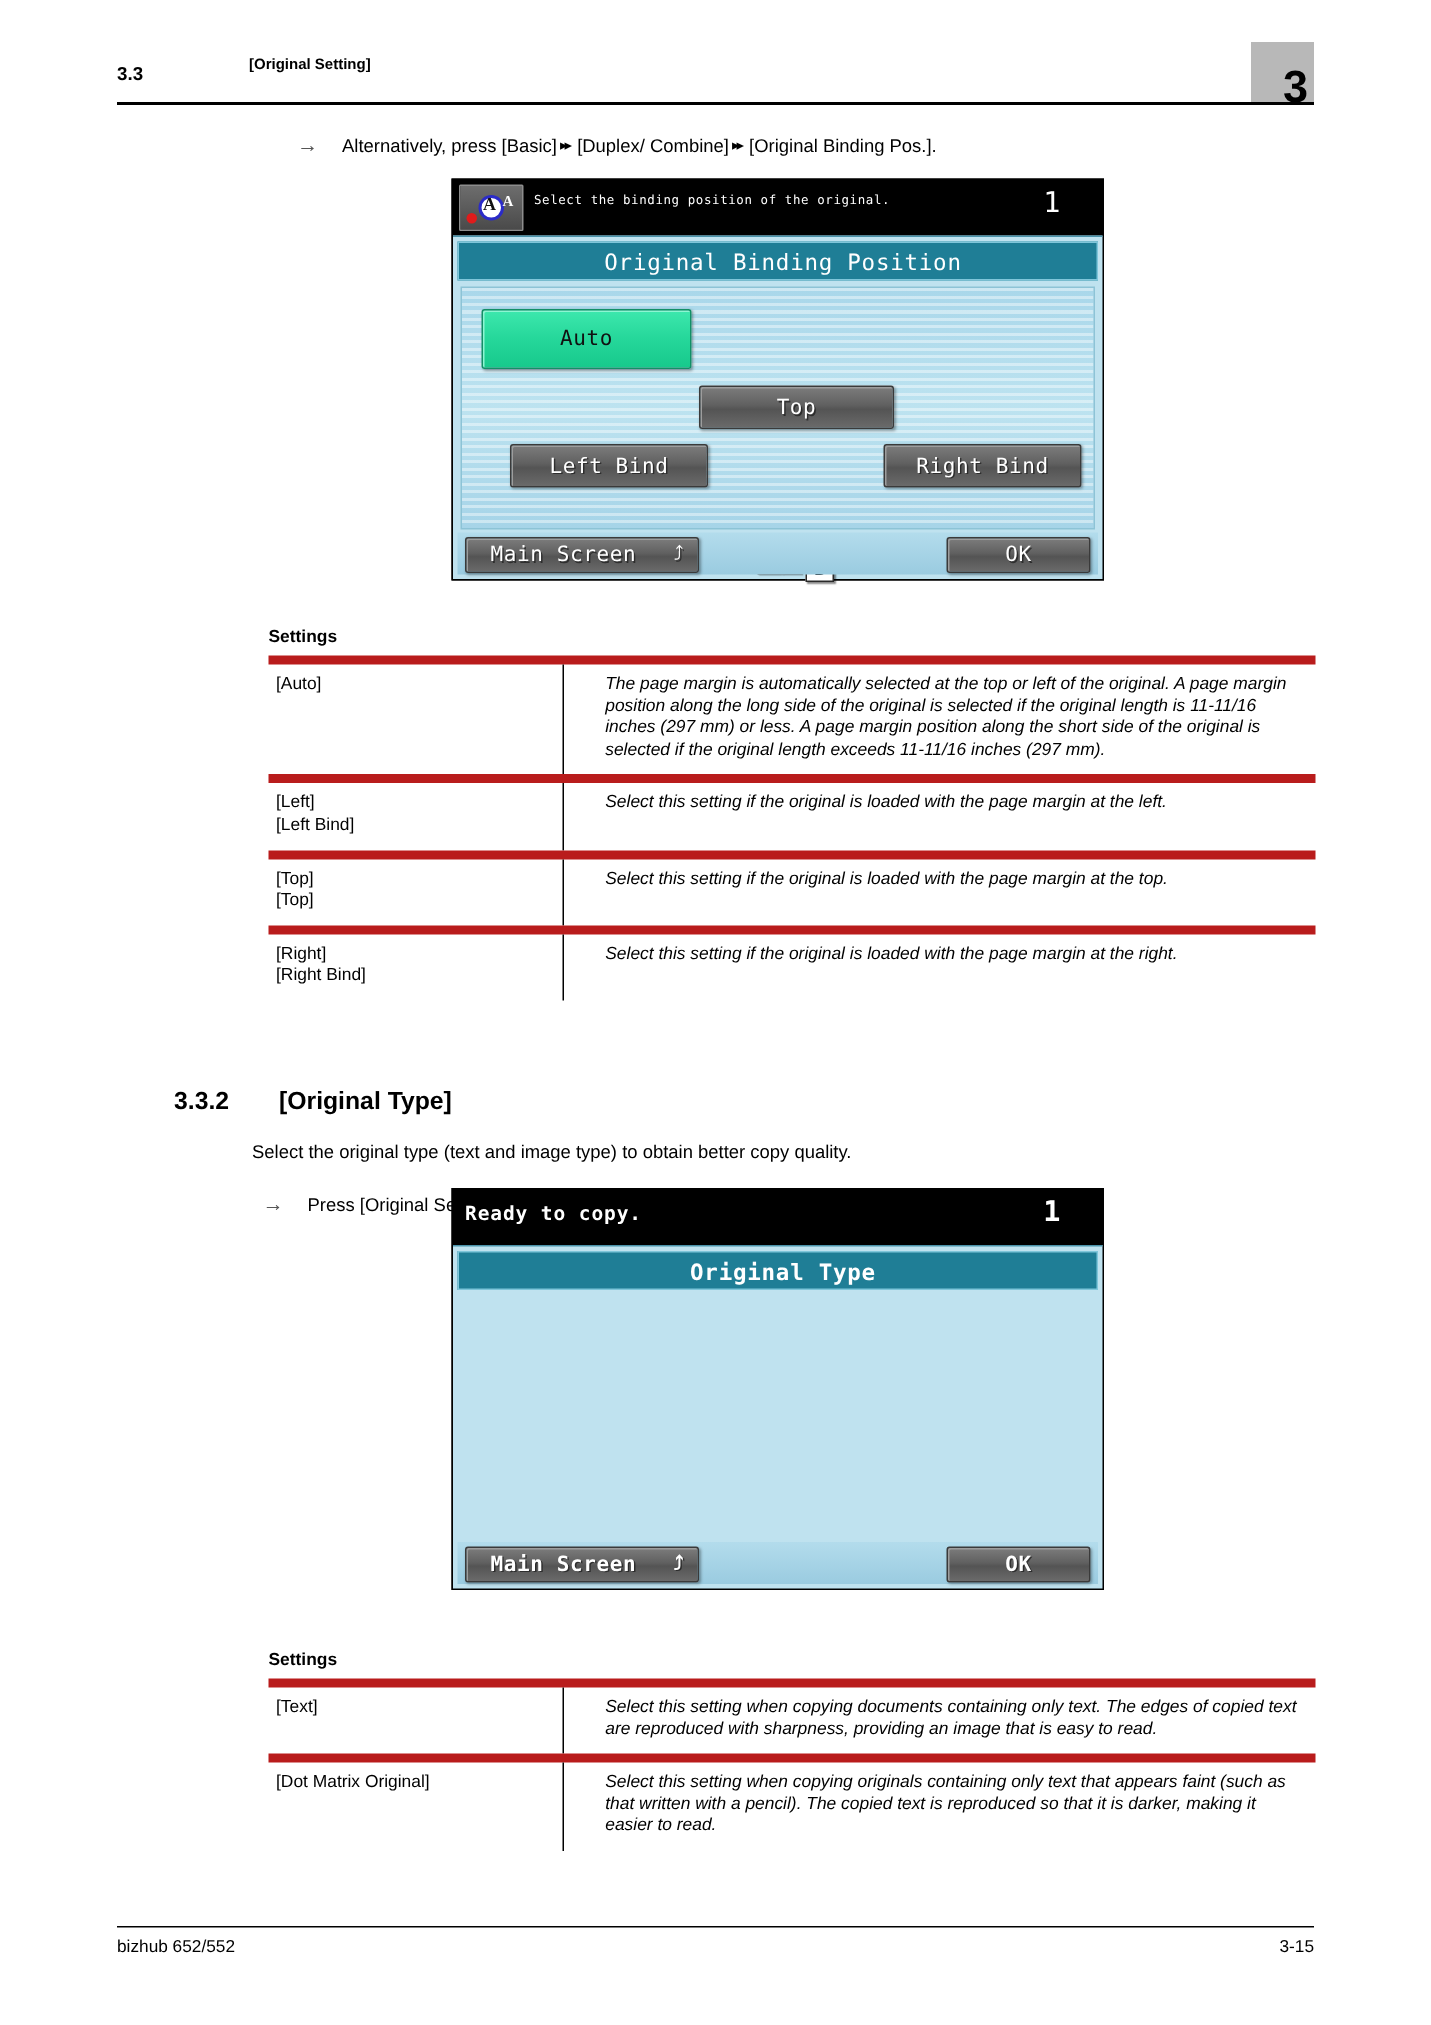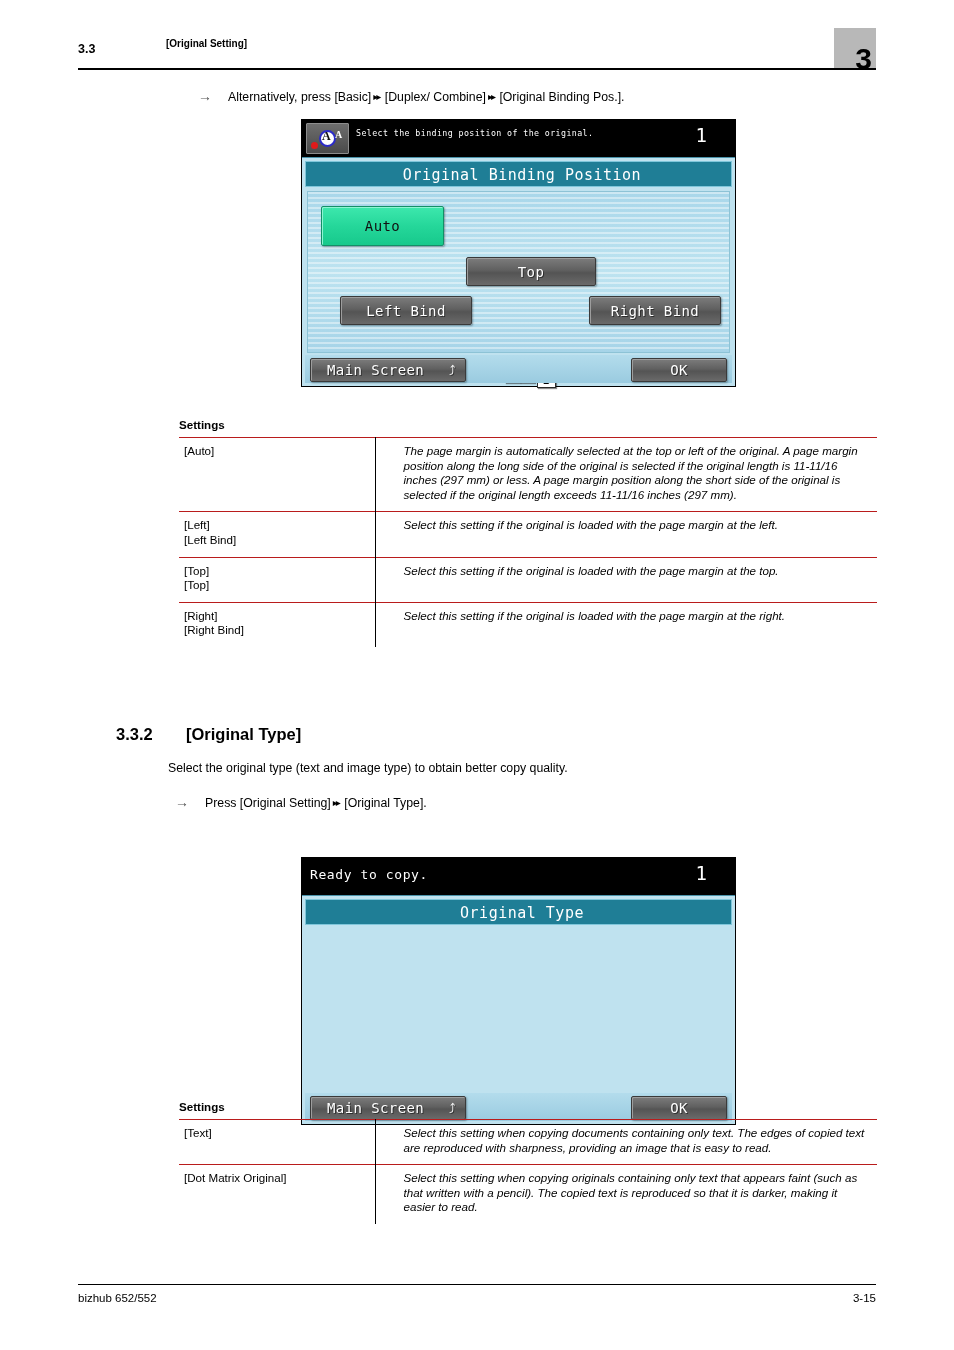--- a/index.html
+++ b/index.html
@@ -263,21 +263,21 @@
   table.settings {
     position: absolute;
     border-collapse: collapse;
     width: 698px;
   }
   table.settings td {
     vertical-align: top;
     padding: 6px 8px 9px 4px;
     font-size: 11.6px;
     line-height: 14.6px;
-    border-top: 1px solid #b91c1c;
+    border-top: 6px solid #b91c1c;
   }
   table.settings tr:last-child td { border-bottom: 1px solid #000; }
   table.settings td.k {
     width: 196px;
     border-right: 1px solid #000;
     border-bottom: none;
     padding-left: 5px;
   }
   table.settings td.v {
     border-bottom: none;
@@ -333,21 +333,21 @@
     </div>
     <div class="lcd-topmsg">Select the binding position of the original.</div>
     <div class="lcd-topnum">1</div>
   </div>
 
   <div class="lcd-body">
     <div class="lcd-title">Original Binding Position</div>
 
     <div class="lcd-content">
 
-      <div class="lbtn selected" style="left:13px; top:14px; width:123px; height:40px;">
+      <div class="lbtn selected" style="left:13px; top:14px; width:140px; height:40px;">
         <span>Auto</span>
       </div>
 
       <div class="lbtn" style="left:158px; top:65px; width:130px; height:29px;justify-content:center;">
         <span>Top</span>
       </div>
 
       <div class="lbtn" style="left:32px; top:104px; width:132px; height:29px;">
         <span>Left Bind</span>
       </div>
@@ -419,21 +419,21 @@
   <span class="num">3.3.2</span>
   <span class="ttl">[Original Type]</span>
 </div>
 
 <div class="body-para" style="left:168px; top:760px; width:680px;">Select the original type (text and image type) to obtain better copy quality.</div>
 
 <div class="arrow-line" style="left:175px; top:794px;">
   <span class="arrow-glyph">→</span><span>Press [Original Setting]</span><span class="dbl-arrow">▸▸</span> <span>[Original Type].</span>
 </div>
 
-<div class="lcd" style="left:301px; top:857px;">
+<div class="lcd" style="left:301px; top:792px;font-weight:bold;">
 
   <div class="lcd-topbar">
     <div class="lcd-topmsg big">Ready to copy.</div>
     <div class="lcd-topnum">1</div>
   </div>
 
   <div class="lcd-body">
     <div class="lcd-title">Original Type</div>
 
 

